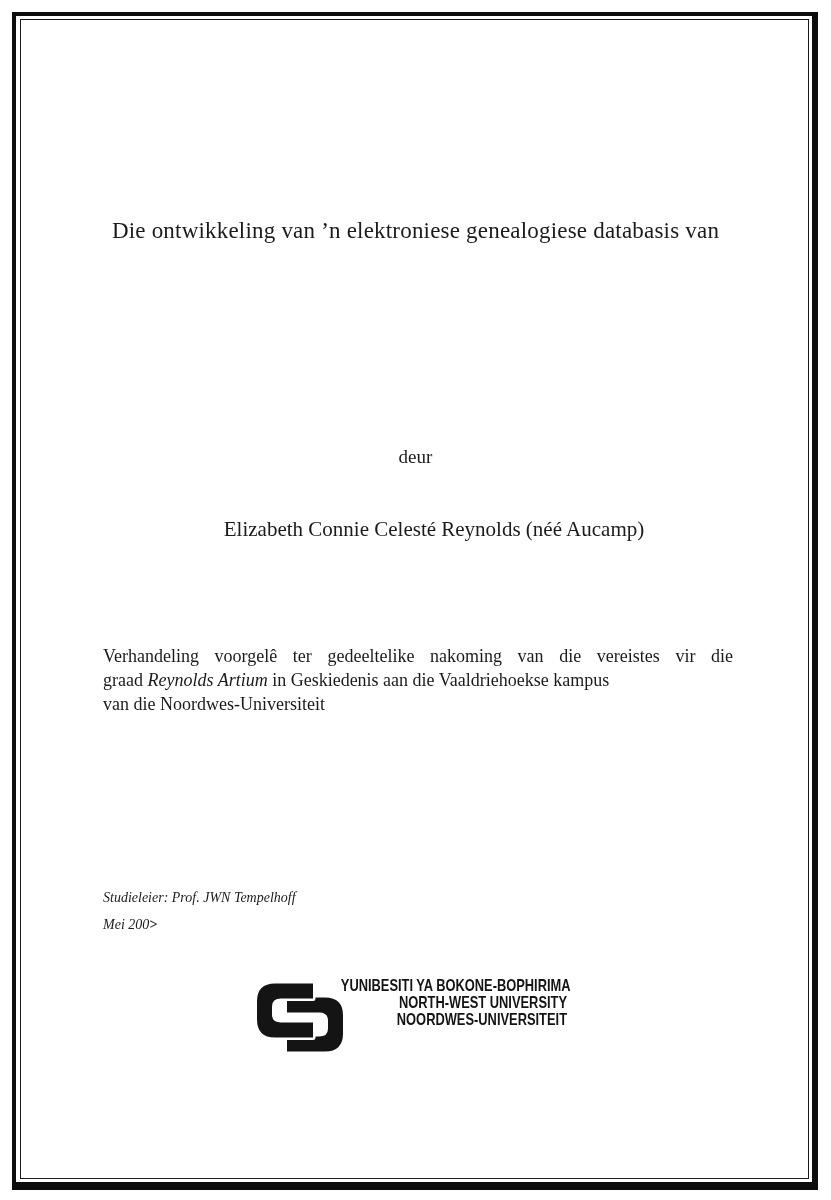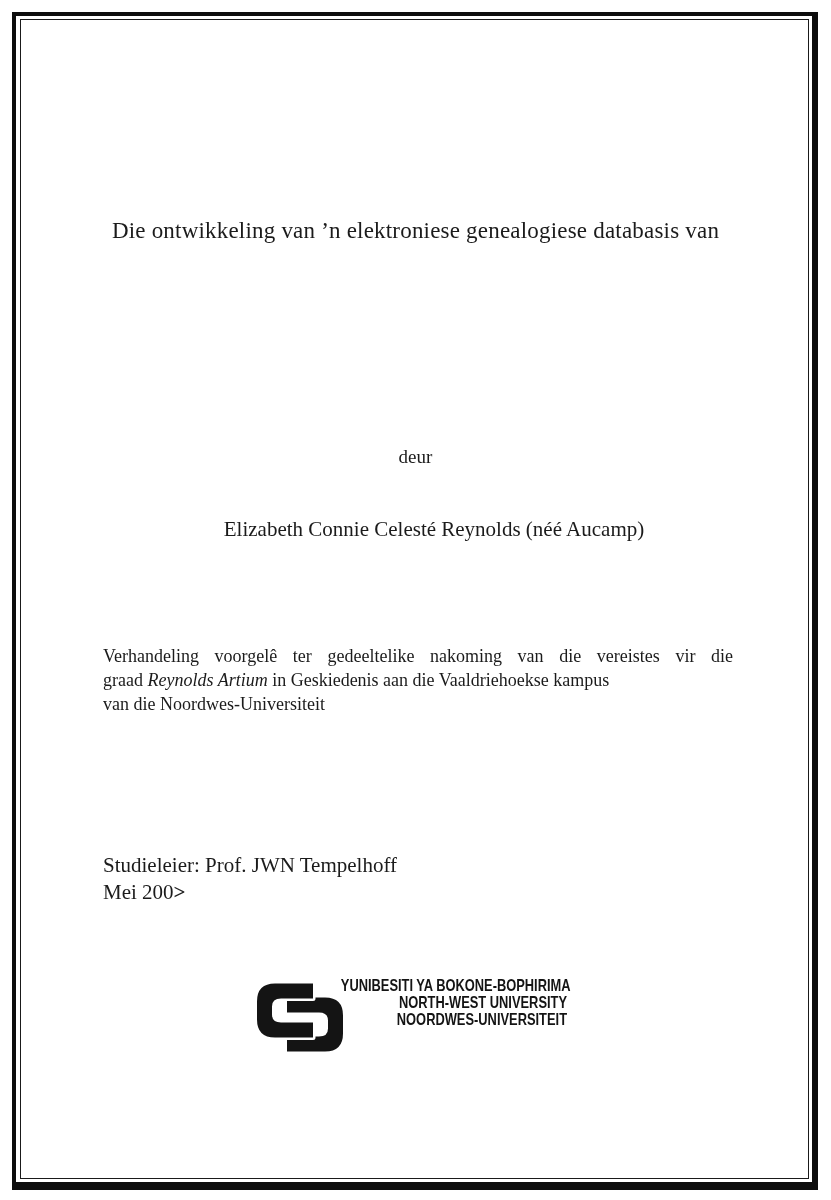--- a/index.html
+++ b/index.html
@@ -32,22 +32,22 @@
     position:absolute;left:0;right:0;top:517px;
     text-align:center;font-size:21px;line-height:24px;padding-left:37px;
   }
   .statement{
     position:absolute;left:103px;width:630px;top:644px;
     font-size:18px;line-height:24px;
   }
   .st1{text-align:justify;text-align-last:justify;}
   .italic{font-style:italic;}
   .supervisor-block{
-    position:absolute;left:103px;top:852px;
-    font-size:21px;line-height:27px;
+    position:absolute;left:103px;top:884px;
+    font-size:14px;line-height:27px;font-style:italic;
   }
   .date-suffix{font-weight:bold;letter-spacing:-1px;}
   .logo{position:absolute;left:0;top:0;width:831px;height:960px;pointer-events:none;}
   .logo-mark{position:absolute;left:255px;top:981px;}
   .logo-text{
     position:absolute;left:277px;top:977px;width:290px;
     text-align:right;
     font-family:"Liberation Sans","DejaVu Sans",sans-serif;
     font-weight:700;font-size:16.5px;line-height:17px;color:#141414;
     transform:scaleX(0.78);transform-origin:100% 0;

